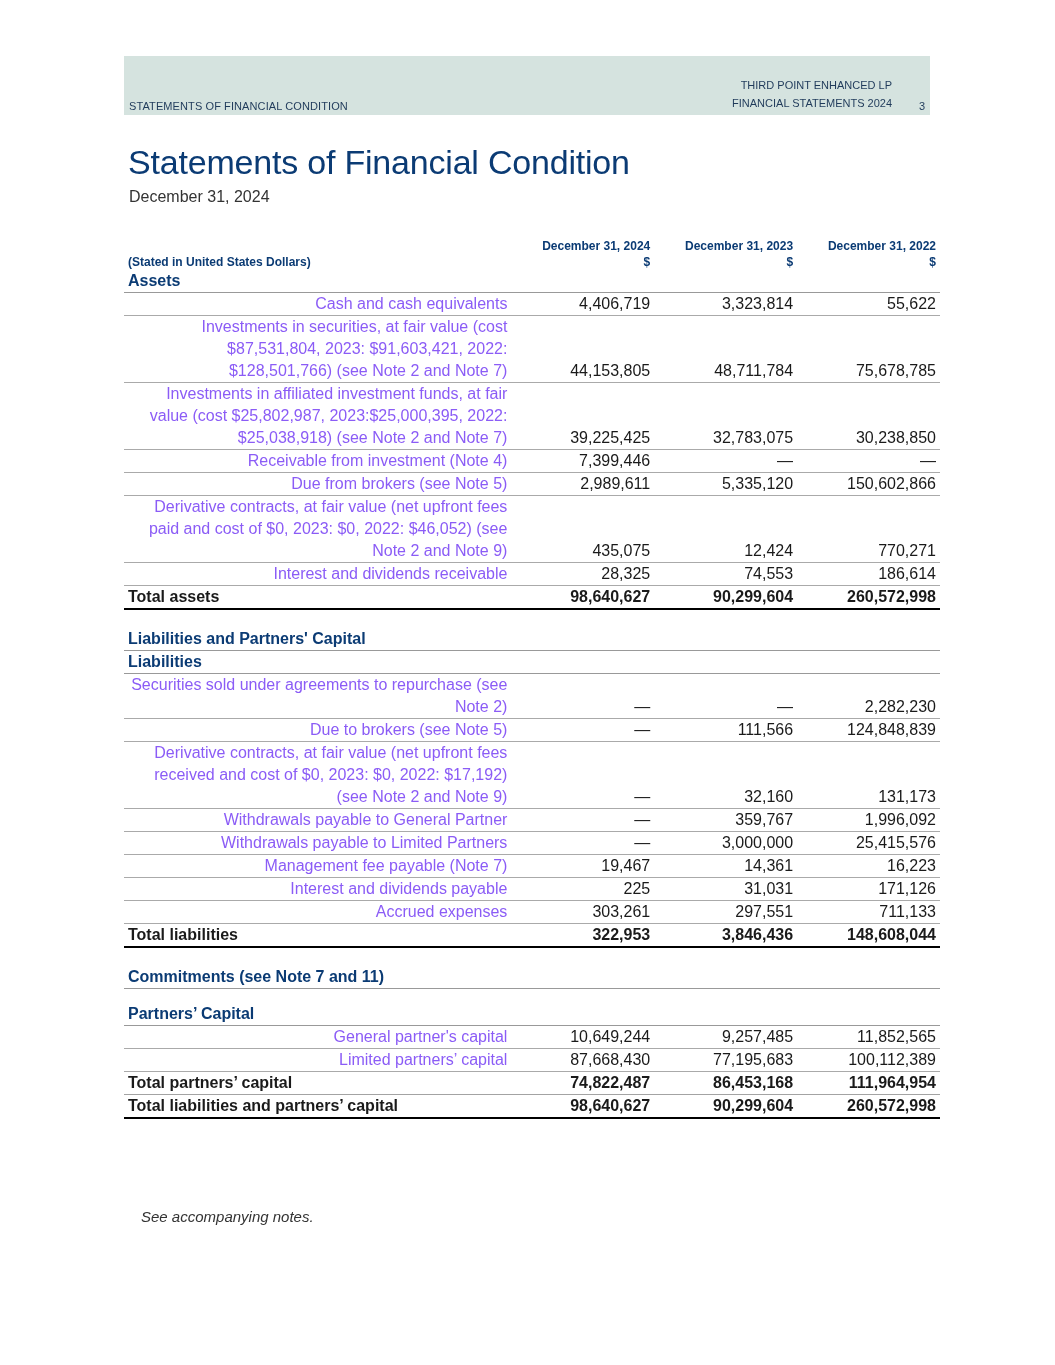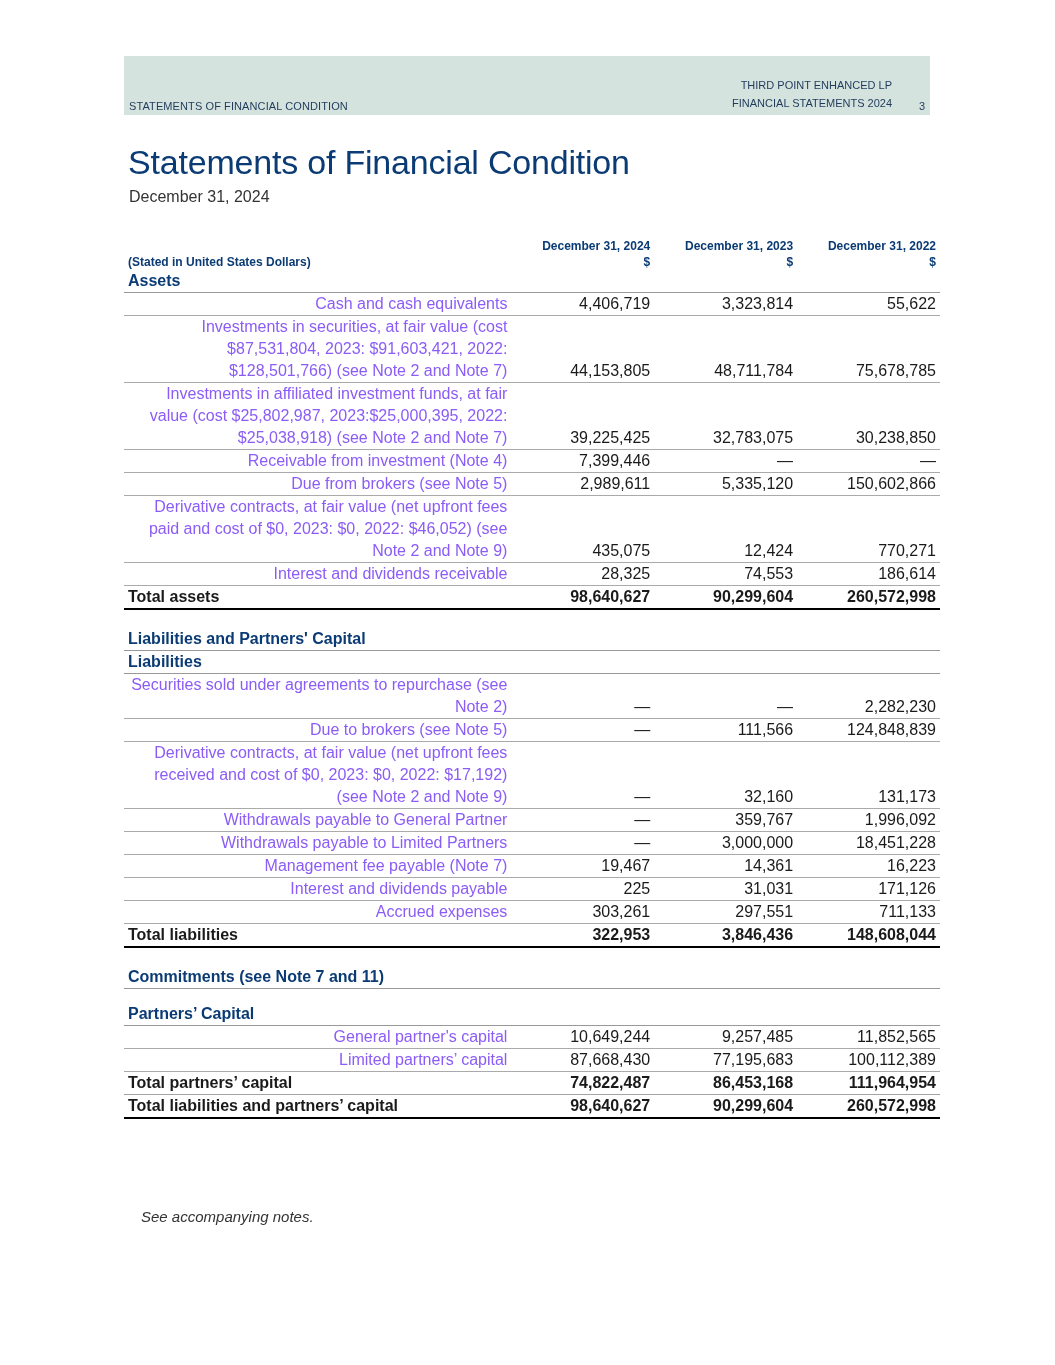--- a/index.html
+++ b/index.html
@@ -147,21 +147,21 @@
       <tr class="row">
         <td class="lbl">Withdrawals payable to General Partner</td>
         <td class="num">—</td>
         <td class="num">359,767</td>
         <td class="num">1,996,092</td>
       </tr>
       <tr class="row">
         <td class="lbl">Withdrawals payable to Limited Partners</td>
         <td class="num">—</td>
         <td class="num">3,000,000</td>
-        <td class="num">18,451,228</td>
+        <td class="num">25,415,576</td>
       </tr>
       <tr class="row">
         <td class="lbl">Management fee payable (Note 7)</td>
         <td class="num">19,467</td>
         <td class="num">14,361</td>
         <td class="num">16,223</td>
       </tr>
       <tr class="row">
         <td class="lbl">Interest and dividends payable</td>
         <td class="num">225</td>

